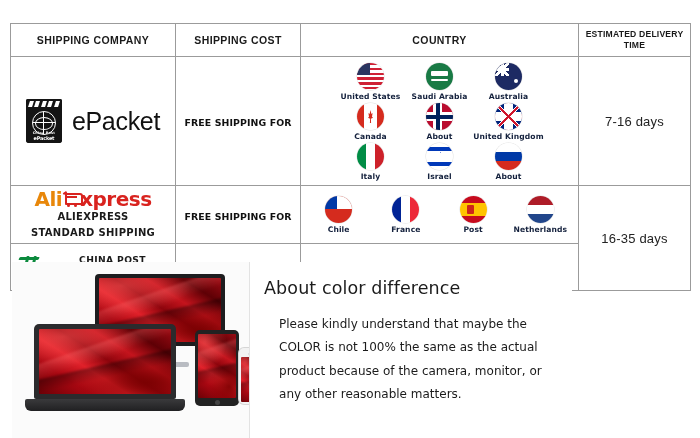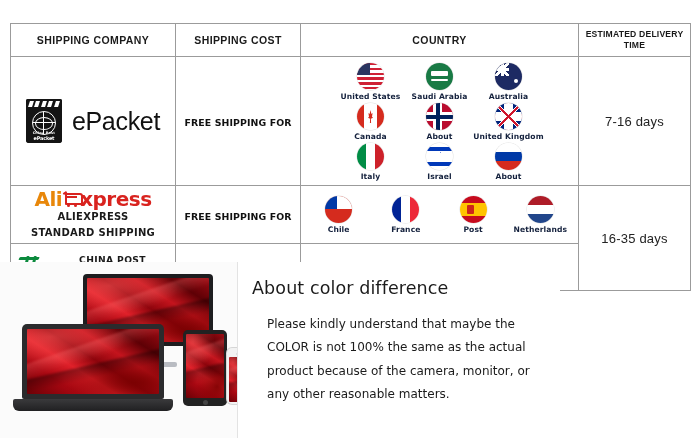--- a/index.html
+++ b/index.html
@@ -182,21 +182,21 @@
   .f-cl{background:#d52b1e;}
   .f-cl:before{content:"";position:absolute;left:0;top:0;right:0;height:13.5px;background:#fff;}
   .f-cl:after{content:"";position:absolute;left:0;top:0;width:12px;height:13.5px;background:#0039a6;}
   .f-fr{background:linear-gradient(90deg,#002395 0 33.3%,#fff 33.3% 66.6%,#ed2939 66.6% 100%);}
   .f-es{background:linear-gradient(#c60b1e 0 25%,#ffc400 25% 75%,#c60b1e 75% 100%);}
   .f-es:before{content:"";position:absolute;left:7px;top:9px;width:7px;height:9px;background:#c60b1e;opacity:.85;border-radius:1px;}
   .f-nl{background:linear-gradient(#ae1c28 0 33.3%,#fff 33.3% 66.6%,#21468b 66.6% 100%);}
 
   
   .bottom{
-    position:absolute;left:0;top:262px;width:560px;height:176px;
+    position:absolute;left:12px;top:262px;width:560px;height:176px;
     display:flex;
   }
   .devices-pane{
     position:relative;width:300px;height:176px;
     background:#fbfbfb;
     border-right:1px solid #e3e3e3;
     overflow:hidden;
   }
   .dev{position:absolute;}
   

